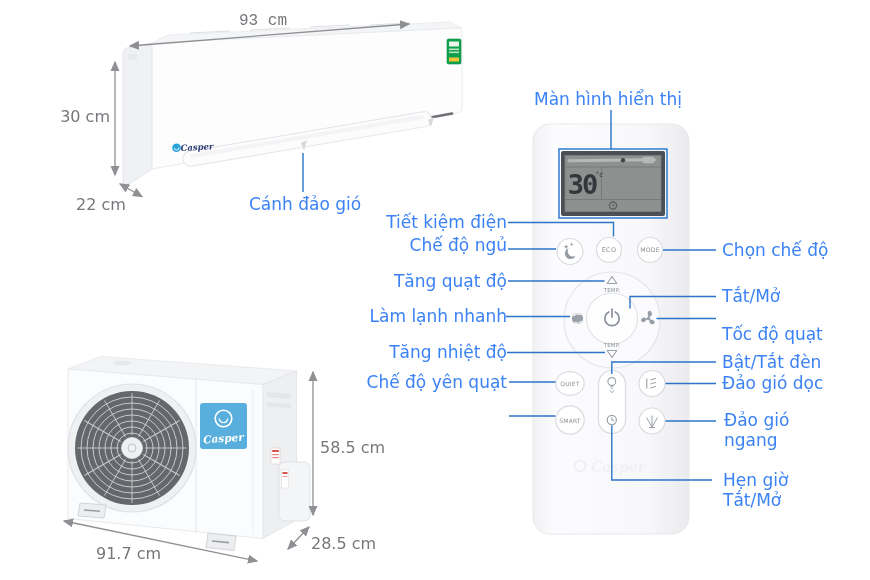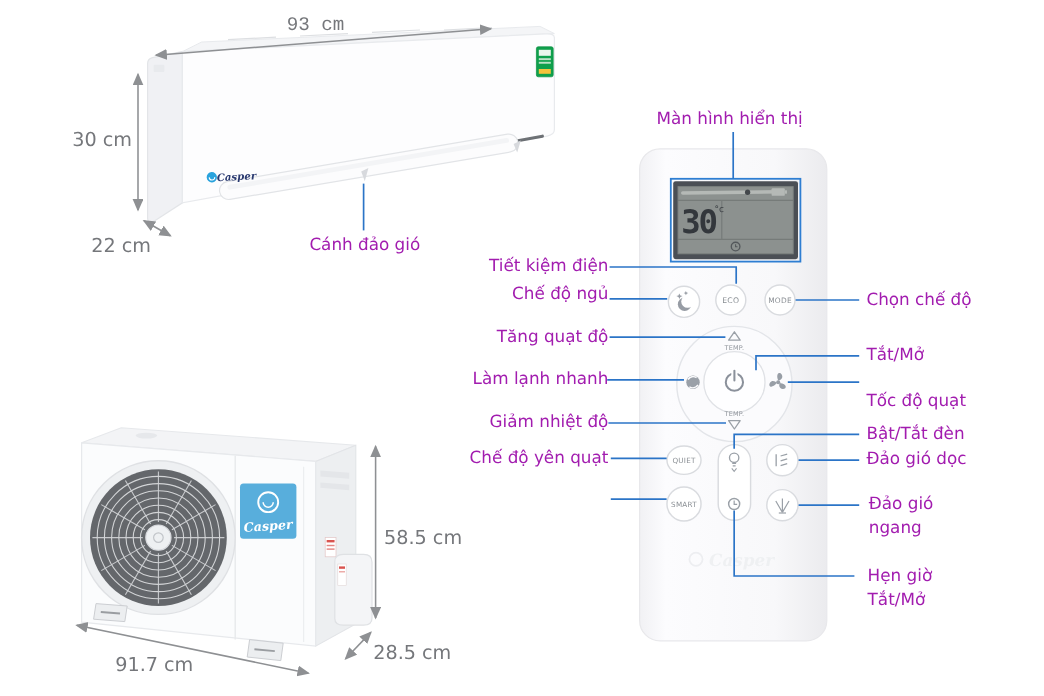--- a/index.html
+++ b/index.html
@@ -1,19 +1,19 @@
 <!DOCTYPE html>
 <html><head>
 <meta charset="utf-8">
 <style>
   html,body{margin:0;padding:0;background:#fff;}
   .canvas{position:relative;width:870px;height:580px;background:#ffffff;overflow:hidden;
           font-family:"DejaVu Sans","Liberation Sans",sans-serif;}
   .stage{position:absolute;left:0;top:0;}
-  .lbl{position:absolute;color:#a21caf;font-size:14px;line-height:19px;white-space:nowrap;}
+  .lbl{position:absolute;color:#3b82f6;font-size:17px;line-height:19px;white-space:nowrap;}
   .lbl.r{text-align:center;}
   .lbl.c{text-align:center;}
   .lbl.wrap{white-space:normal;line-height:20px;}
   .dim{position:absolute;color:#75777b;font-size:16px;line-height:18px;white-space:nowrap;}
   .dim.r{text-align:right;}
   .dim.c{text-align:center;font-family:Liberation Mono, monospace;}
   svg text{font-family:"DejaVu Sans","Liberation Sans",sans-serif;}
   svg text.serifit{font-family:"DejaVu Serif","Liberation Serif",serif;font-style:italic;font-weight:bold;}
   svg text.lcd{font-family:"DejaVu Sans Mono","Liberation Mono",monospace;font-weight:bold;}
 </style>
@@ -267,21 +267,21 @@
   <div class="dim" style="left:96px;top:545px;">91.7 cm</div>
   <div class="dim" style="left:320px;top:439px;">58.5 cm</div>
   <div class="dim" style="left:311px;top:535px;">28.5 cm</div>
 
   <div class="lbl c" style="left:528px;top:90px;width:160px;">Màn hình hiển thị</div>
 
   <div class="lbl r" style="right:363px;top:213px;">Tiết kiệm điện</div>
   <div class="lbl r" style="right:363px;top:236px;">Chế độ ngủ</div>
   <div class="lbl r" style="right:363px;top:272px;">Tăng quạt độ</div>
   <div class="lbl r" style="right:363px;top:307px;">Làm lạnh nhanh</div>
-  <div class="lbl r" style="right:363px;top:343px;">Giảm nhiệt độ</div>
+  <div class="lbl r" style="right:363px;top:343px;">Tăng nhiệt độ</div>
   <div class="lbl r" style="right:363px;top:373px;">Chế độ yên quạt</div>
 
   <div class="lbl" style="left:722px;top:241px;">Chọn chế độ</div>
   <div class="lbl" style="left:722px;top:287px;">Tắt/Mở</div>
   <div class="lbl" style="left:722px;top:309px;margin-top:16px;">Tốc độ quạt</div>
   <div class="lbl" style="left:722px;top:353px;">Bật/Tắt đèn</div>
   <div class="lbl" style="left:722px;top:374px;">Đảo gió dọc</div>
   <div class="lbl wrap" style="left:724px;top:410px;width:70px;">Đảo gió ngang</div>
   <div class="lbl wrap" style="left:723px;top:470px;width:70px;">Hẹn giờ Tắt/Mở</div>
 

